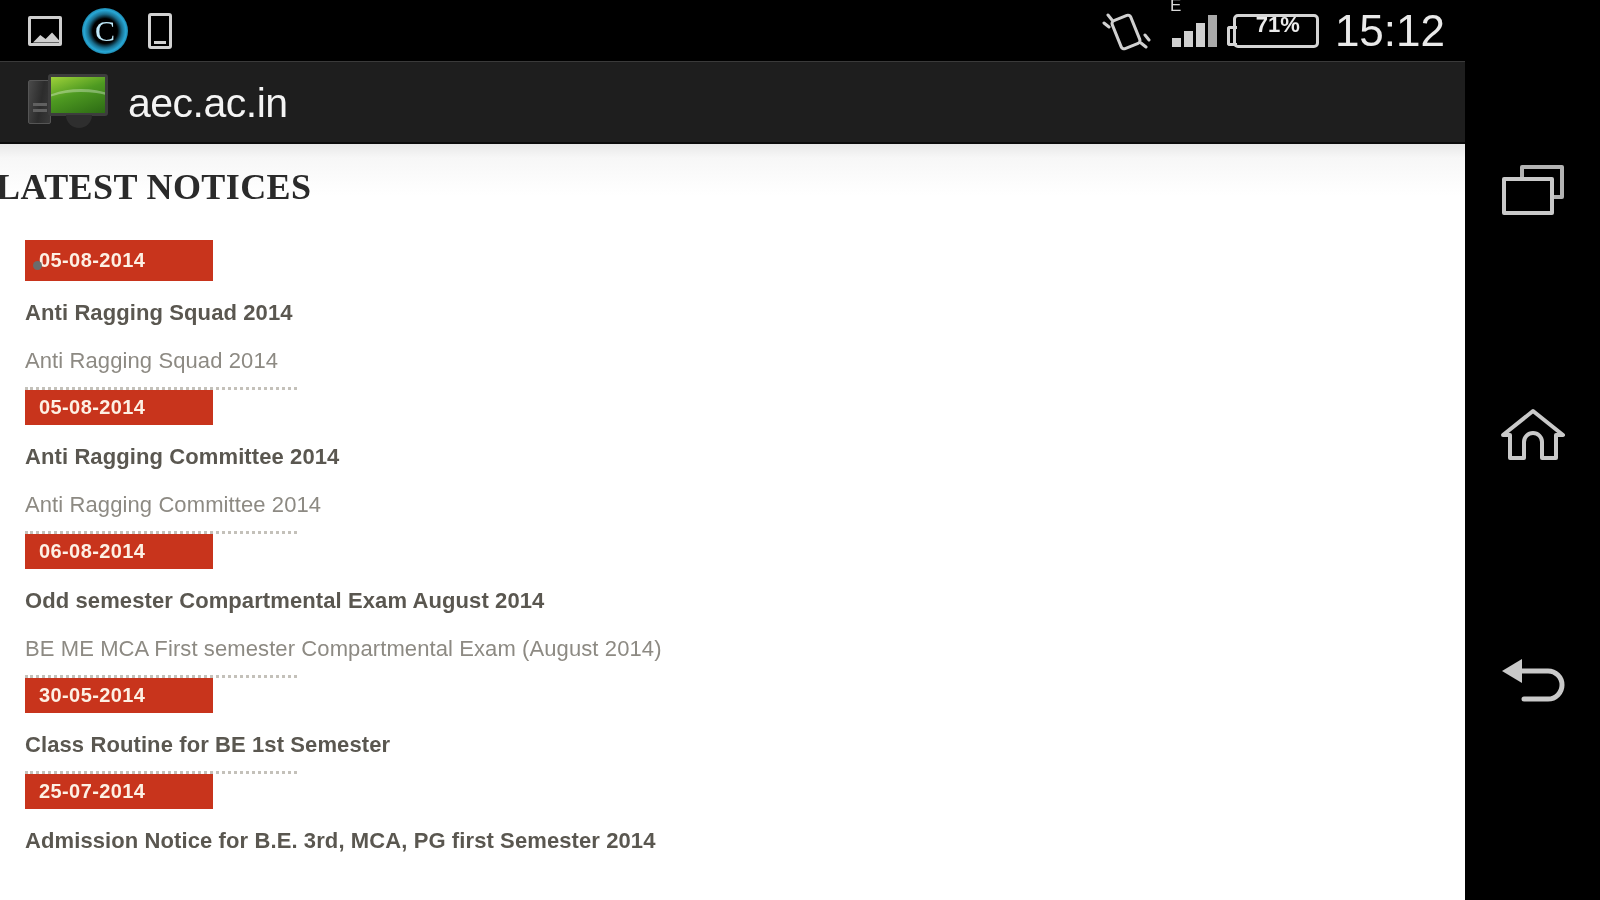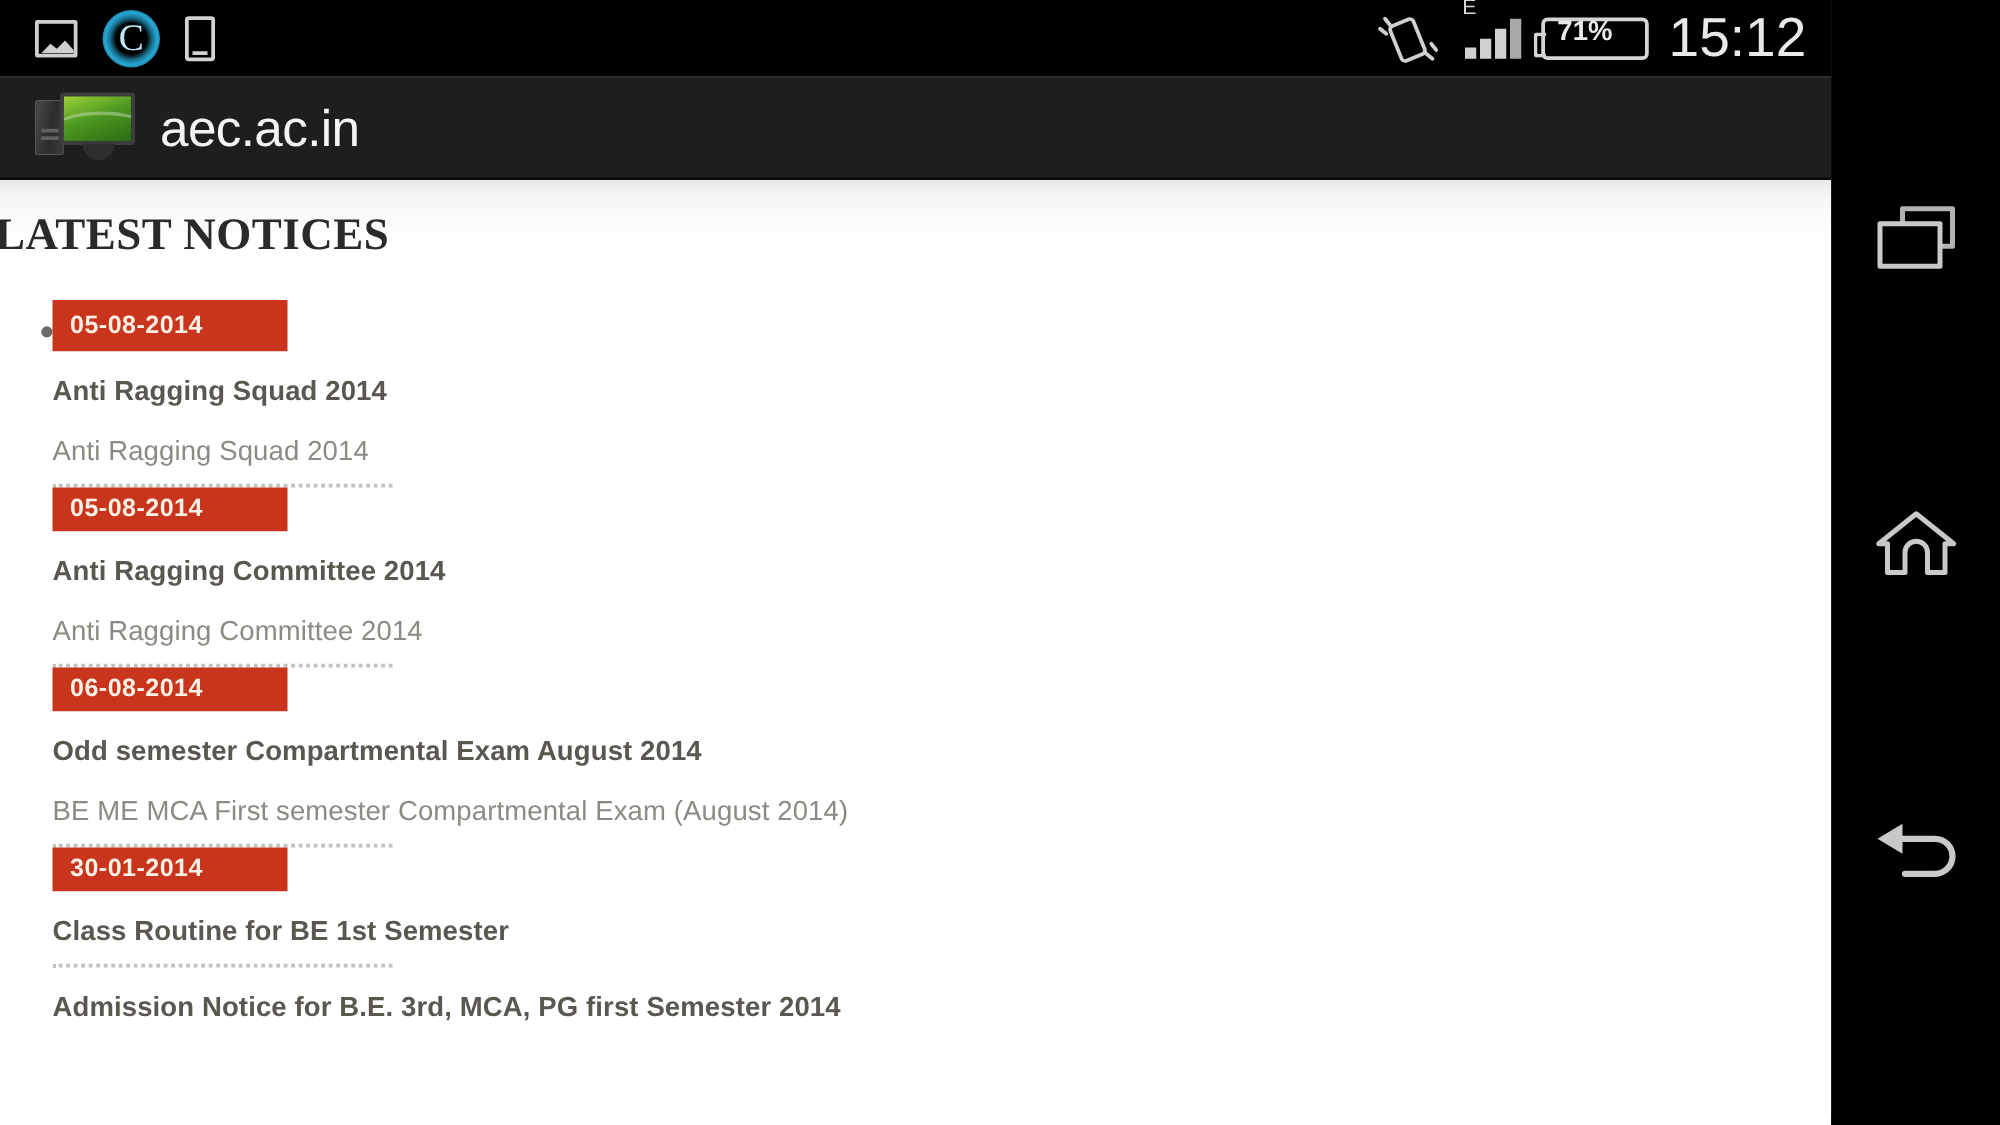--- a/index.html
+++ b/index.html
@@ -53,21 +53,21 @@
   .icon-signal .b1 { height: 9px; }
   .icon-signal .b2 { height: 16px; }
   .icon-signal .b3 { height: 24px; }
   .icon-signal .b4 { height: 32px; background: #a9a9a9; }
   .edge-label {
     position: absolute; top: -19px; left: -2px; font-size: 17px; color: #d8d8d8;
     font-family: "Liberation Sans", sans-serif;
   }
   .battery {
     position: relative; height: 34px; min-width: 86px; border: 3px solid #d5d5d5;
-    border-radius: 5px; display: flex; align-items: center; 
+    border-radius: 5px; display: flex; align-items: center; justify-content: center;
     color: #eaeaea; font-size: 22px; font-weight: bold; padding: 0 6px 12px 10px;
   }
   .battery::before {
     content: ""; position: absolute; left: -9px; top: 9px; width: 7px; height: 14px;
     border: 3px solid #d5d5d5; border-right: none; border-radius: 3px 0 0 3px;
   }
   .clock { color: #e9e9e9; font-size: 44px; letter-spacing: 0px; line-height: 1; }
 
   
   .appheader {
@@ -107,21 +107,21 @@
   .content {
     position: relative; height: 748px; overflow: hidden;
     background: linear-gradient(#e8e8e8 0px, #f7f7f7 14px, #ffffff 52px, #ffffff 100%);
   }
   .page-title {
     font-family: "Liberation Serif", serif;
     font-size: 36px; color: #2a2a2a; letter-spacing: 0.4px;
     padding: 22px 0 0 0; margin-left: -4px;
   }
   .notice-list { list-style: none; margin: 32px 0 0 0; padding: 0; }
-  .notice-item { position: relative; padding-left: 42px; }
+  .notice-item { position: relative; padding-left: 25px; }
   .notice-item .bullet {
     position: absolute; left: 33px; top: 21px; width: 9px; height: 9px;
     border-radius: 50%; background: #6b6b6b;
   }
   .date-badge {
     display: inline-block; background: #c8341c; color: #fdf0e4;
     font-size: 20px; font-weight: bold; letter-spacing: 0.4px;
     padding: 9px 16px 9px 14px; min-width: 188px;
     margin-top: 0;
   }
@@ -227,26 +227,27 @@
         </li>
 
         <li class="notice-item">
           <span class="date-badge slim">06-08-2014</span>
           <div class="notice-title">Odd semester Compartmental Exam August 2014</div>
           <div class="notice-desc">BE ME MCA First semester Compartmental Exam (August 2014)</div>
           <div class="dotted-sep"></div>
         </li>
 
         <li class="notice-item">
-          <span class="date-badge slim">30-01-2014</span>
+          <span class="date-badge slim">30-05-2014</span>
           <div class="notice-title">Class Routine for BE 1st Semester</div>
           <div class="dotted-sep"></div>
         </li>
 
         <li class="notice-item">
+          <span class="date-badge slim">25-07-2014</span>
           <div class="notice-title">Admission Notice for B.E. 3rd, MCA, PG first Semester 2014</div>
           
           
         </li>
 
       </ul>
     </div>
   </div>
 
   <div class="navbar">

